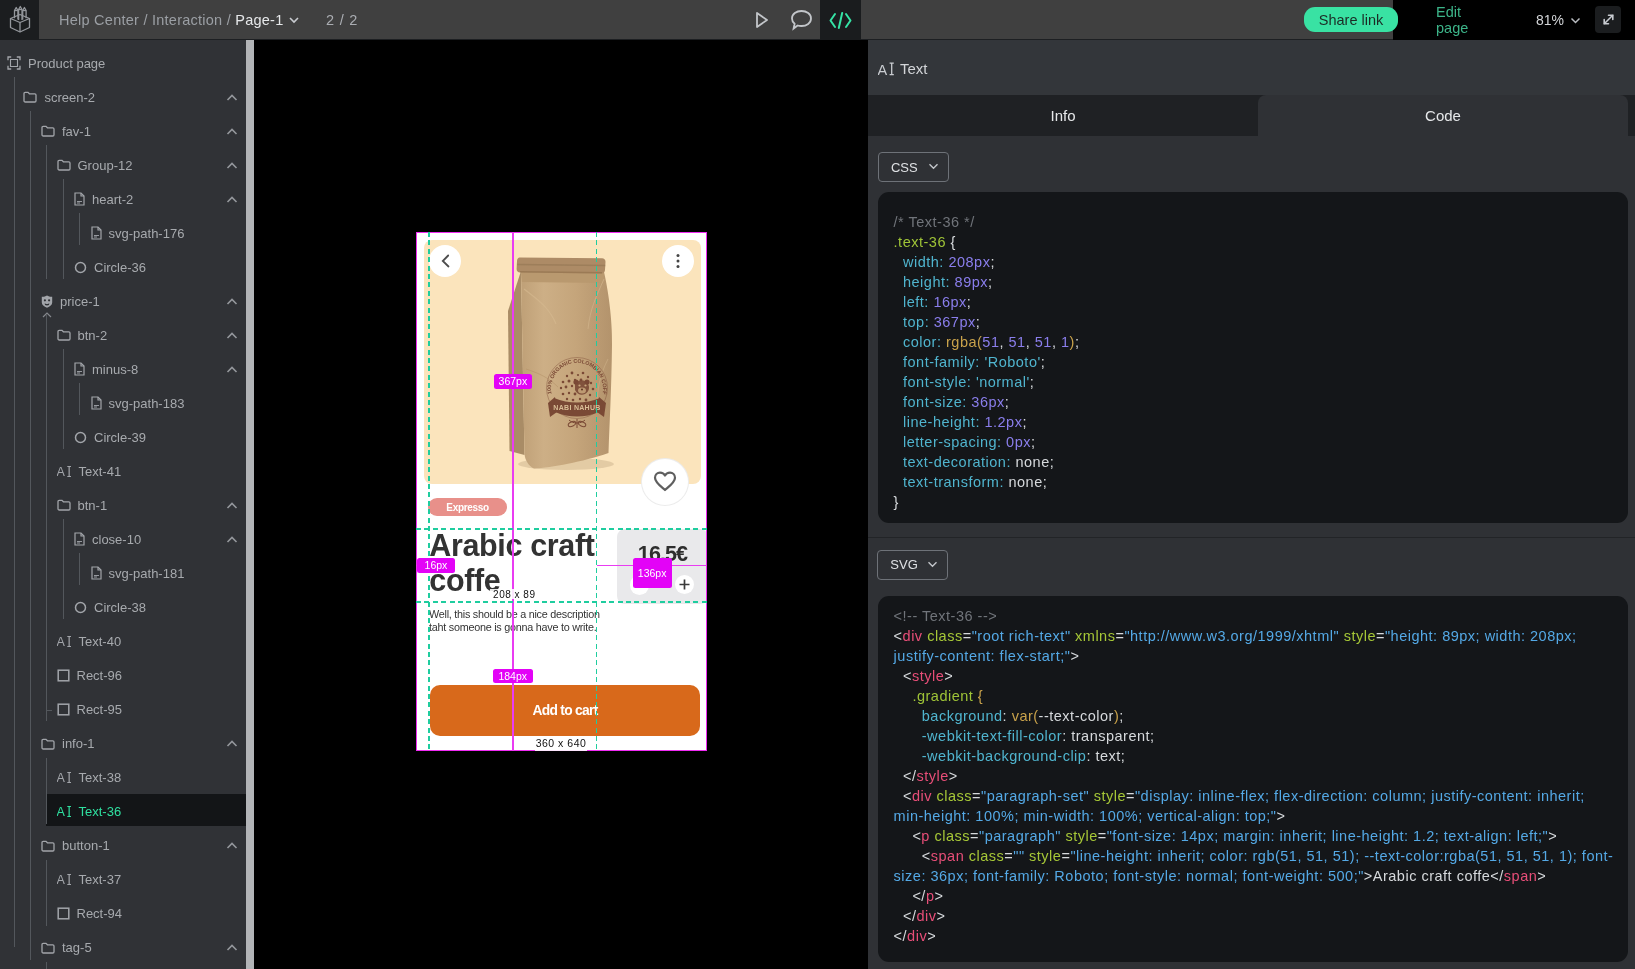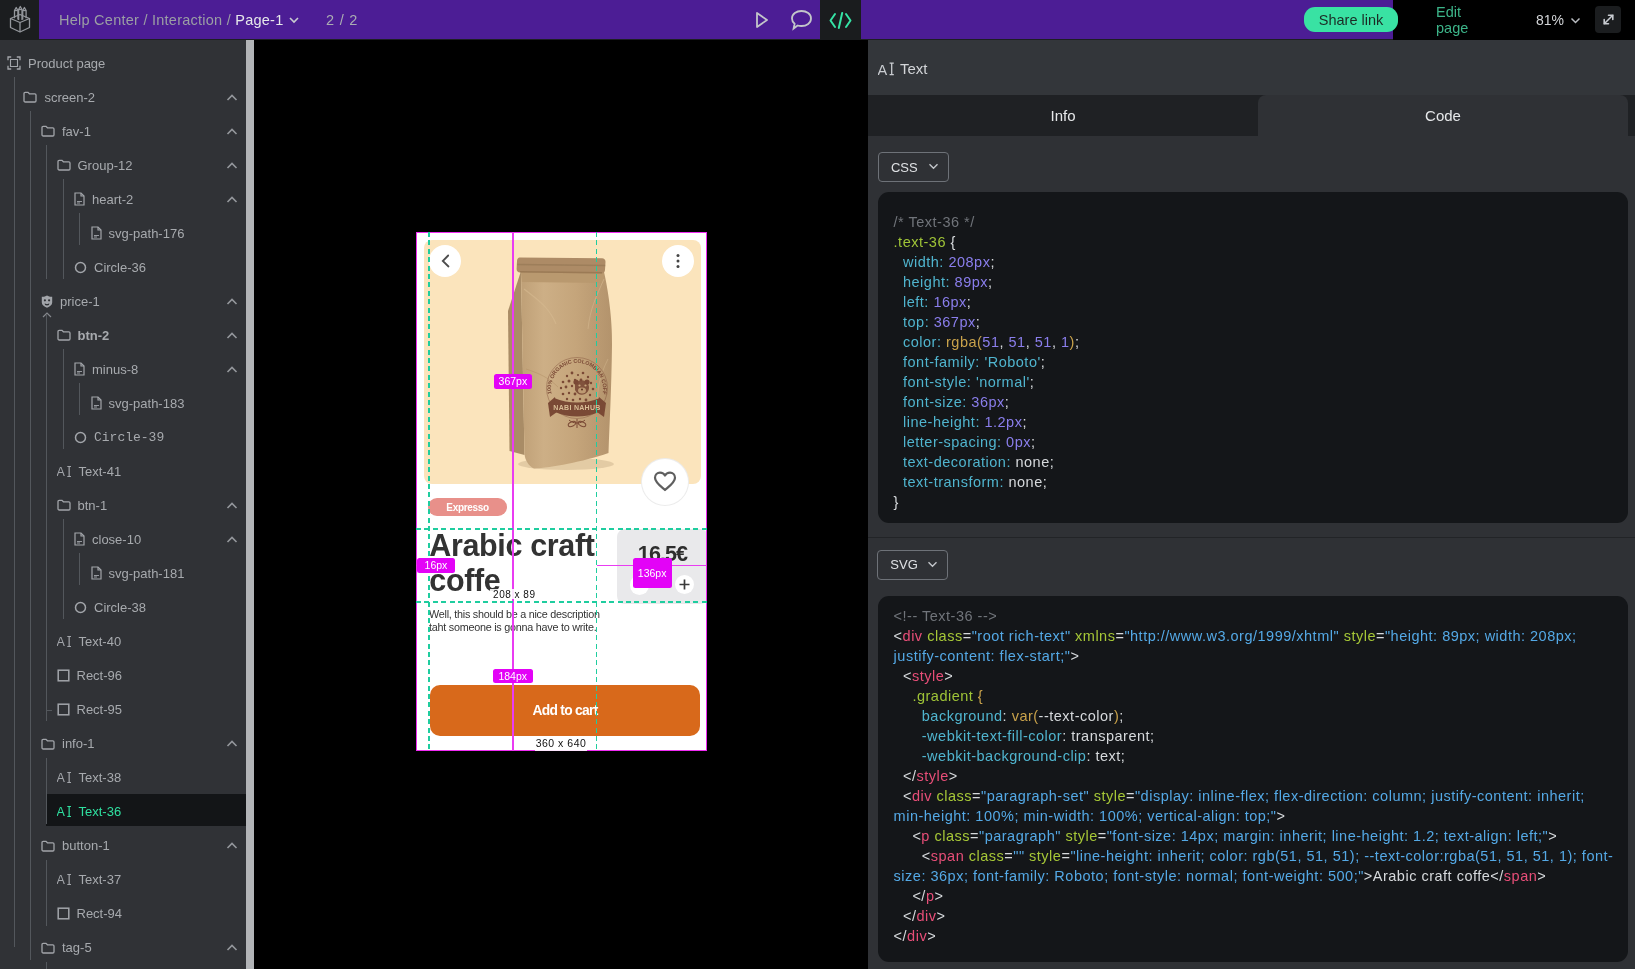--- a/index.html
+++ b/index.html
@@ -1,19 +1,19 @@
 <!DOCTYPE html>
 <html><head><meta charset="utf-8">
 <style>
 *{margin:0;padding:0;box-sizing:border-box}
 html,body{width:1635px;height:969px;overflow:hidden;background:#000;font-family:"Liberation Sans",sans-serif}
 #app{position:absolute;left:0;top:0;width:1635px;height:969px}
 .abs{position:absolute}
 
-#topbar{position:absolute;left:0;top:0;width:1393px;height:40px;background:#4c1d95;border-bottom:1px solid #1d1f22}
+#topbar{position:absolute;left:0;top:0;width:1393px;height:40px;background:#404040;border-bottom:1px solid #1d1f22}
 #logo{position:absolute;left:0;top:0;width:39px;height:40px;background:#1b1d1f;display:flex;align-items:center;justify-content:center}
 #crumb{position:absolute;left:59px;top:0;height:40px;display:flex;align-items:center;font-size:14.5px;color:#9b9fa4;letter-spacing:.25px}
 #crumb b{color:#e6e8ea;font-weight:normal}
 #pagecount{position:absolute;left:326px;top:0;height:40px;display:flex;align-items:center;font-size:14.5px;color:#aaadb2;letter-spacing:.8px}
 #codebtn{position:absolute;left:820px;top:0;width:41px;height:40px;background:#1a1c1e;display:flex;align-items:center;justify-content:center}
 #sharebtn{position:absolute;left:1304px;top:7px;width:94px;height:25px;background:#39e2a3;border-radius:11px;color:#1c2b25;font-size:14.5px;display:flex;align-items:center;justify-content:center}
 #editpage{position:absolute;left:1436px;top:0;height:40px;display:flex;align-items:center;color:#3cb489;font-size:14.5px}
 #zoom{position:absolute;left:1536px;top:0;height:40px;display:flex;align-items:center;color:#d3d5d8;font-size:14px;gap:6px}
 #expandbtn{position:absolute;left:1595px;top:6px;width:26px;height:27px;background:#1b1d1f;border-radius:4px;display:flex;align-items:center;justify-content:center}
 
@@ -188,21 +188,21 @@
           <path d="M6 0.5 C7.8 1.7 10 1.9 11.2 1.7 V7.6 C11.2 10 9 11.7 6 12.8 C3 11.7 0.8 10 0.8 7.6 V1.7 C2 1.9 4.2 1.7 6 0.5 Z"></path>
           <circle cx="3.9" cy="5.3" r="1.1" fill="#303236"></circle>
           <circle cx="8.1" cy="5.3" r="1.1" fill="#303236"></circle>
           <path d="M3.7 8.2 C4.4 9.3 7.6 9.3 8.3 8.2 L8 10 C7 10.6 5 10.6 4 10 Z" fill="#303236"></path>
         </svg>
         <span class="lbl">price-1</span>
       </div>
     <svg class="chev" style="top:257.7px" width="12" height="8" viewBox="0 0 12 8" fill="none" stroke="#94979c" stroke-width="1.6">
         <path d="M1.5 6 L6 1.5 L10.5 6"></path>
       </svg>
-    <div class="trow" style="left:56.5px;top:278.3px;font-weight:bold;">
+    <div class="trow" style="left:56.5px;top:278.3px;">
         <svg width="14" height="12" viewBox="0 0 14 12" fill="none" stroke="#a2a5aa" stroke-width="1.3">
           <path d="M1 2.6 C1 1.9 1.5 1.4 2.2 1.4 H5 L6.4 2.8 H11.8 C12.5 2.8 13 3.3 13 4 V9.8 C13 10.5 12.5 11 11.8 11 H2.2 C1.5 11 1 10.5 1 9.8 Z"></path>
         </svg>
         <span class="lbl">btn-2</span>
       </div>
     <svg class="chev" style="top:291.8px" width="12" height="8" viewBox="0 0 12 8" fill="none" stroke="#94979c" stroke-width="1.6">
         <path d="M1.5 6 L6 1.5 L10.5 6"></path>
       </svg>
     <div class="trow" style="left:74px;top:312.3px;">
         <svg width="11" height="14" viewBox="0 0 11 14" fill="none" stroke="#a2a5aa" stroke-width="1.2">
@@ -216,21 +216,21 @@
         <path d="M1.5 6 L6 1.5 L10.5 6"></path>
       </svg>
     <div class="trow" style="left:90.5px;top:346.3px;">
         <svg width="11" height="14" viewBox="0 0 11 14" fill="none" stroke="#a2a5aa" stroke-width="1.2">
           <path d="M1 1 H7 L10 4 V13 H1 Z"></path>
           <path d="M7 1 V4 H10"></path>
           <path d="M3 9.5 H8 M3 11 H6" stroke-width="0.9"></path>
         </svg>
         <span class="lbl">svg-path-183</span>
       </div>
-    <div class="trow" style="left:74px;top:380.3px;font-family:Liberation Mono, monospace;">
+    <div class="trow" style="left:74px;top:380.3px;">
         <svg width="13" height="13" viewBox="0 0 13 13" fill="none" stroke="#a2a5aa" stroke-width="1.5">
           <circle cx="6.5" cy="6.5" r="5"></circle>
         </svg>
         <span class="lbl">Circle-39</span>
       </div>
     <div class="trow" style="left:56.5px;top:414.3px;">
         <svg width="15" height="13" viewBox="0 0 15 13" fill="none">
           <text x="-0.5" y="11" font-family="Liberation Sans" font-size="12.5" fill="#a2a5aa">A</text>
           <path d="M10.3 1.5 H14 M12.15 1.5 V11.5 M10.3 11.5 H14" stroke="#a2a5aa" stroke-width="1.2"></path>
         </svg>

